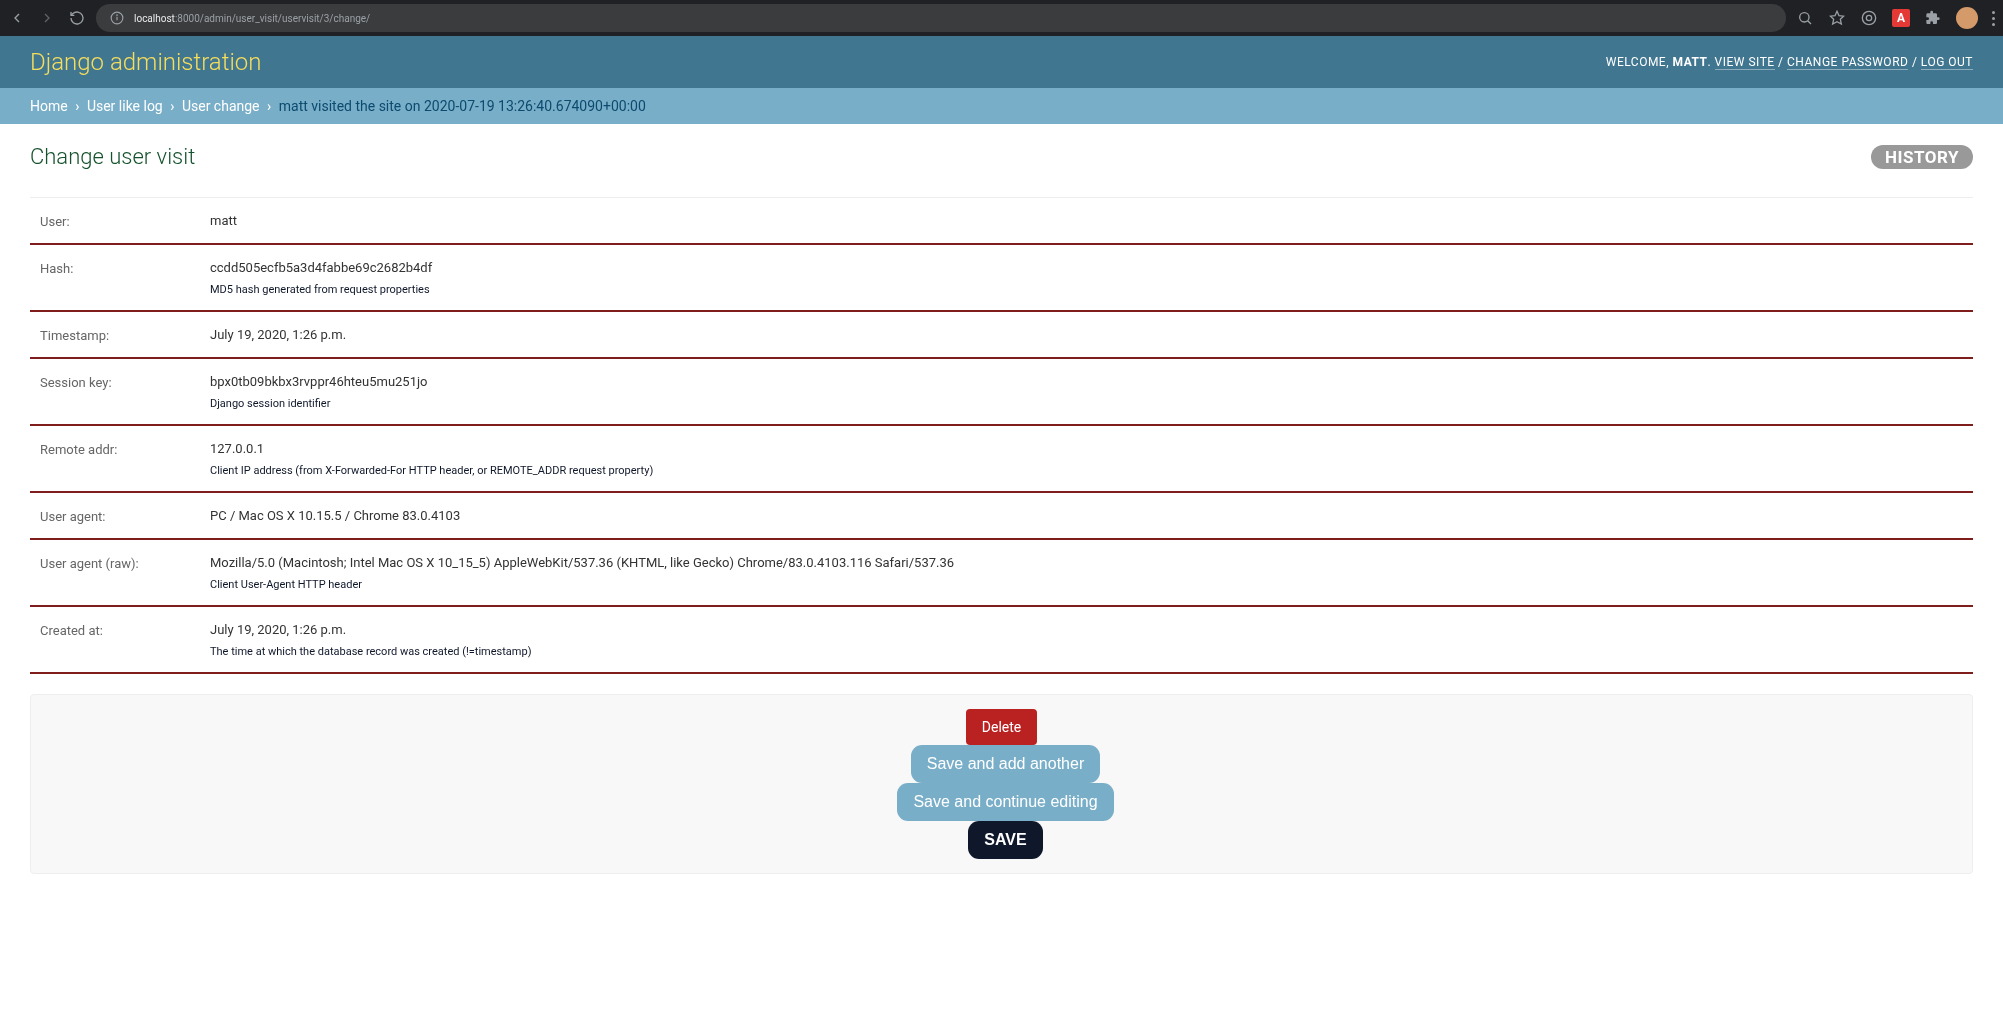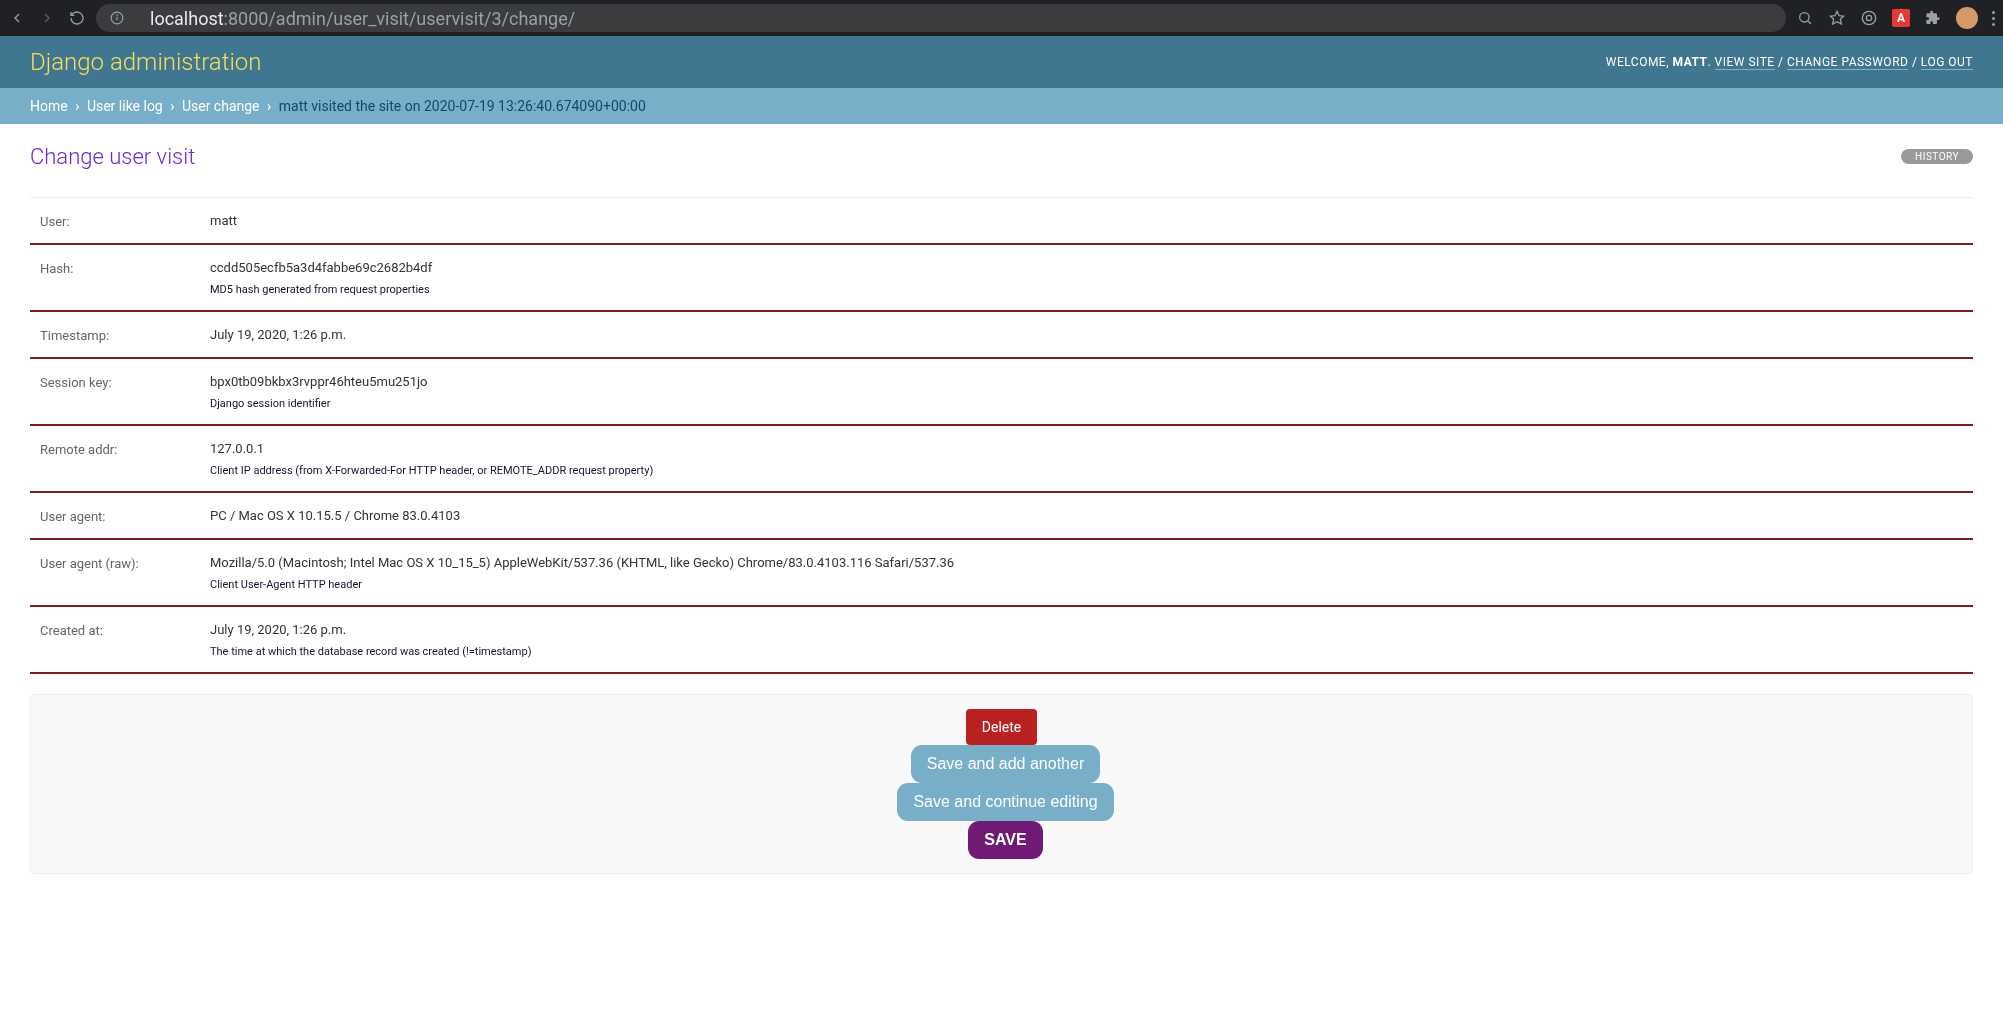--- a/index.html
+++ b/index.html
@@ -3,21 +3,21 @@
 <meta charset="utf-8">
 <style>
   * { box-sizing: border-box; margin: 0; padding: 0; }
   body { font-family: "Roboto", "Lucida Grande", Verdana, Arial, sans-serif; font-size: 14px; background: #fff; color: #333; }
 
   
   .browser-chrome { background: #202124; height: 36px; display: flex; align-items: center; padding: 0 8px; gap: 10px; }
   .nav-arrows { display: flex; gap: 12px; align-items: center; color: #7e8082; }
   .nav-arrows .active { color: #9aa0a6; }
   .nav-icon { width: 18px; height: 18px; display:flex; align-items:center; justify-content:center; }
-  .urlbar { flex: 1; background: #3b3c3e; border-radius: 18px; height: 28px; display:flex; align-items:center; padding: 0 12px; gap:24px; color:#e8eaed; font-size:18px; }
+  .urlbar { flex: 1; background: #3b3c3e; border-radius: 18px; height: 28px; display:flex; align-items:center; padding: 0 12px; gap:8px; color:#e8eaed; font-size:10px; }
   .urlbar .dim { color:#9aa0a6; }
   .chrome-right { display:flex; gap:14px; align-items:center; color:#9aa0a6; }
   .dots { display:flex; flex-direction:column; gap:3px; }
   .dots span { width:3px; height:3px; border-radius:50%; background:#9aa0a6; }
   .avatar { width:22px; height:22px; border-radius:50%; background:#d59a6a; }
   .ext-a { width:18px; height:18px; background:#e53935; color:#fff; display:flex; align-items:center; justify-content:center; font-weight:bold; font-size:12px; border-radius:2px; }
 
   
   #header { background:#417690; color:#fff; padding: 12px 30px; display:flex; justify-content:space-between; align-items:center; }
   #site-name { font-size: 24px; font-weight: 300; color:#f5dd5d; }
@@ -27,39 +27,39 @@
 
   
   .breadcrumbs { background:#79aec8; color:#c4dce8; padding: 10px 30px; font-size:14px; }
   .breadcrumbs a { color:#fff; text-decoration:none; }
   .breadcrumbs .sep { padding: 0 4px; color:#fff; }
   .breadcrumbs .current { color:#0c4a6e; }
 
   
   #content { padding: 20px 30px 30px; }
   .content-header { display:flex; justify-content:space-between; align-items:center; margin-bottom: 20px; }
-  .content-header h1 { font-size: 22px; font-weight: 300; color:#6d28d9; }
-  .historylink { background:#999; color:#fff; padding: 2px 14px; border-radius: 14px; font-size:10px; text-decoration:none; letter-spacing:0.5px; }
+  .content-header h1 { font-size: 22px; font-weight: 300; color:#14532d; }
+  .historylink { background:#999; color:#fff; padding: 2px 14px; border-radius: 14px; font-size:17px; text-decoration:none; letter-spacing:0.5px;font-weight:bold; }
 
   
   fieldset.module { border:none; }
   .form-row { border-bottom: 2px solid #7f1d1d; padding: 14px 0 14px 10px; display:flex; align-items:flex-start; }
   .form-row:first-of-type { border-top: 1px solid #eee; margin-top: 8px; }
   .form-row label { width: 170px; font-size:13px; color:#666; font-weight:normal; padding-top:2px; }
   .form-row .field-box { flex:1; }
   .form-row .readonly { font-size:13px; color:#333; padding-top:1px; }
   .form-row .help { font-size:11px; color:#0f172a; margin-top:8px; }
 
   
   .submit-row { background:#f8f8f8; border:1px solid #eee; border-radius:4px; padding: 14px 14px; margin-top:20px; display:flex; align-items:center;flex-direction:column; }
   .deletelink { background:#ba2121; color:#fff; padding: 10px 16px; border-radius:4px; text-decoration:none; font-size:14px; }
   .submit-row .spacer { flex:1; }
   .submit-row input[type="submit"], .submit-row .btn { border:none; border-radius:11px; padding:10px 16px; font-size:16px; cursor:pointer; margin-left:8px; color:#fff; }
   .btn-default { background:#79aec8; }
-  .btn-primary { background:#701a75; font-weight:bold; }
+  .btn-primary { background:#0f172a; font-weight:bold; }
 
   svg { display:block; }
 </style>
 </head>
 <body>
 
 <div class="browser-chrome">
   <div class="nav-arrows">
     <span class="nav-icon active">
       <svg width="16" height="16" viewBox="0 0 24 24" fill="none" stroke="#9aa0a6" stroke-width="2">

